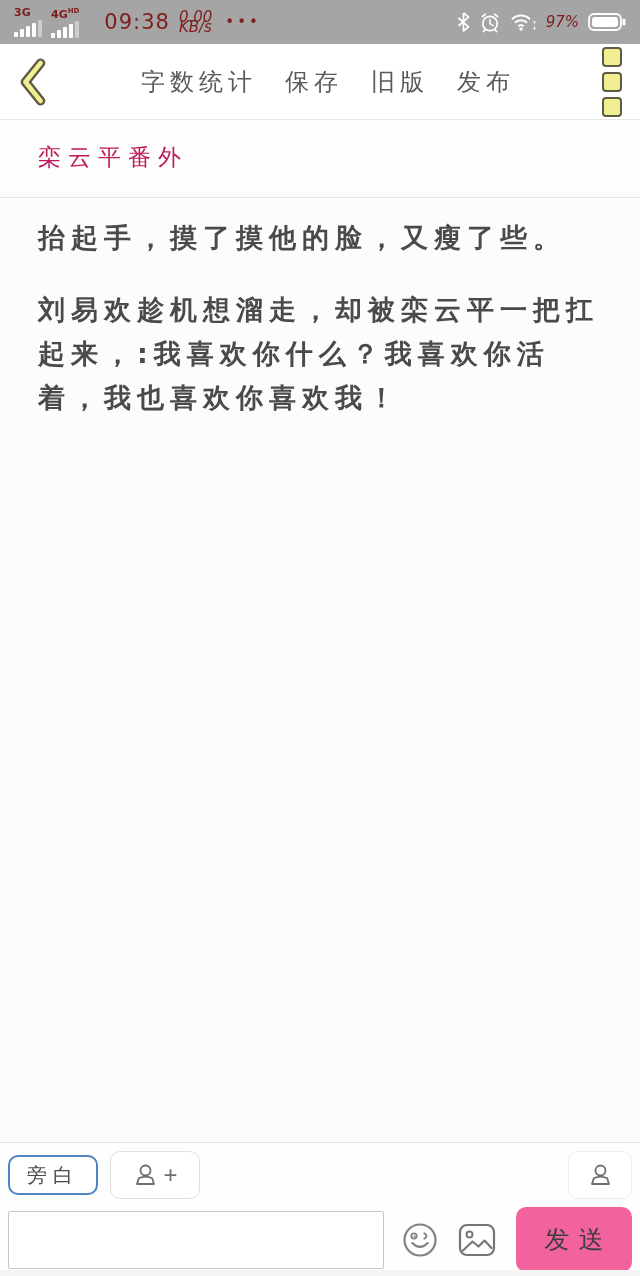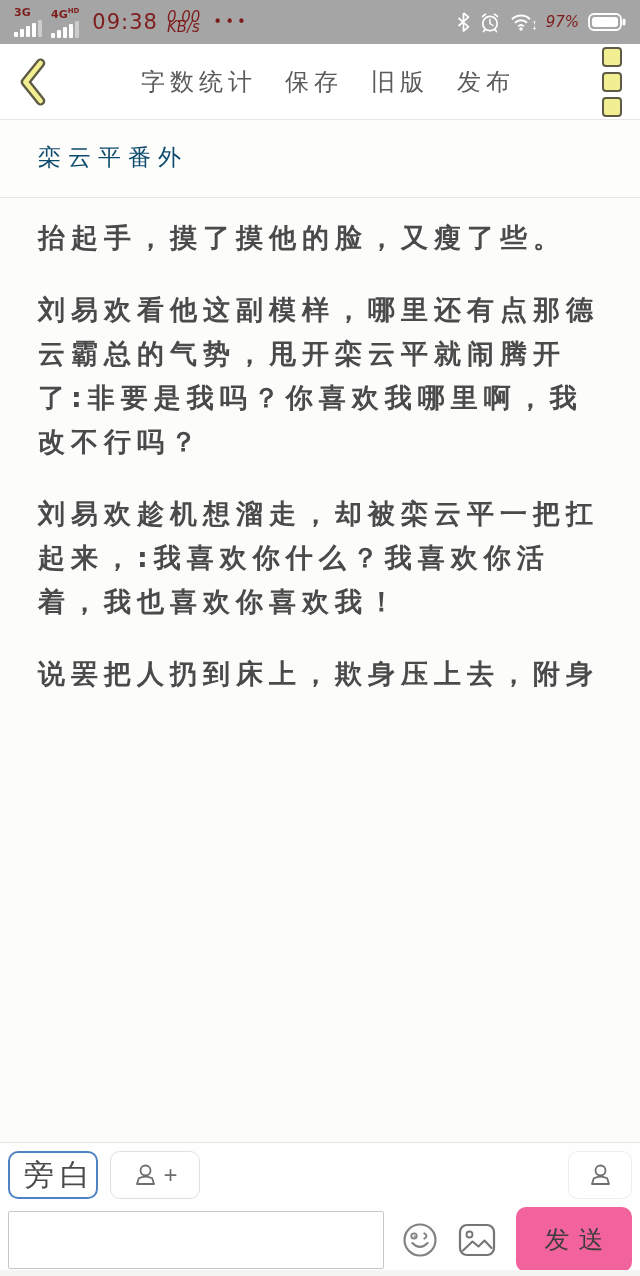--- a/index.html
+++ b/index.html
@@ -9,46 +9,46 @@
   
   .statusbar { height:44px; background:#a5a5a5; color:#7f1d1d; display:flex; align-items:center; padding:0 14px; gap:9px; }
   .sig { display:flex; flex-direction:column; align-items:flex-start; }
   .sig-label { font-size:11px; font-weight:bold; line-height:11px; }
   .sig-label sup { font-size:7px; }
   .bars { display:flex; align-items:flex-end; gap:2px; margin-top:2px; }
   .bars i { display:block; width:4px; background:#fff; border-radius:1px; }
   .bars i:nth-child(1){height:5px;} .bars i:nth-child(2){height:8px;}
   .bars i:nth-child(3){height:11px;} .bars i:nth-child(4){height:14px;}
   .bars i:nth-child(5){height:17px; opacity:.45;}
-  .sb-time { font-size:21px; letter-spacing:1px; margin-left:4px; }
+  .sb-time { font-size:21px; letter-spacing:1px; margin-left:16px; }
   .sb-speed { display:flex; flex-direction:column; font-size:15px; line-height:10px; font-style:italic; }
   .sb-dots { font-size:15px; letter-spacing:3px; margin-left:4px; }
   .sb-right { margin-left:auto; display:flex; align-items:center; gap:9px;text-align:center; }
   .sb-right svg { display:block; }
   .sb-batt-pct { font-size:15px; font-style:italic; }
 
   
   .navbar { height:76px; background:#ffffff; border-bottom:1px solid #e6e6e3; display:flex; align-items:center; padding:0 16px; }
   .back-btn { width:40px; height:56px; background:none; border:none; cursor:pointer; display:flex; align-items:center; }
   .nav-menu { flex:1; display:flex; justify-content:center; gap:28px; font-size:24px; color:#5a5a5a; letter-spacing:5px;font-family:Liberation Mono, monospace; }
   .nav-item { cursor:pointer; }
   .menu-squares { display:flex; flex-direction:column; gap:5px; background:none; border:none; cursor:pointer; padding:2px; }
   .menu-squares i { display:block; width:20px; height:20px; background:#f2ee92; border:2px solid #5d5b45; border-radius:4px; }
 
   
-  .title-row { background:#fdfdfb; border-bottom:1px solid #e6e6e3; padding:22px 38px 24px; font-size:23px; color:#0c4a6e; letter-spacing:7px; }
+  .title-row { background:#fdfdfb; border-bottom:1px solid #e6e6e3; padding:22px 38px 24px; font-size:23px; color:#be185d; letter-spacing:7px; }
 
   
   .content { padding:18px 38px 0; height:952px; overflow:hidden; }
   .content p { font-size:27px; line-height:44px; color:#4a4a4a; letter-spacing:6px; margin-bottom:28px;font-weight:bold; }
 
   
   .composer { position:absolute; left:0; bottom:0; width:640px; background:#fefefe; border-top:1px solid #e2e2e0; padding:8px 8px 4px; }
   .comp-row1 { display:flex; align-items:center; gap:12px; margin-bottom:8px; }
-  .btn-narration { width:90px; height:48px; background:#fff; border:2px solid #4f83c4; border-radius:10px; font-size:30px; color:#4a4a4a; letter-spacing:6px; cursor:pointer; font-family:inherit;text-align:right; }
+  .btn-narration { width:90px; height:40px; background:#fff; border:2px solid #4f83c4; border-radius:10px; font-size:20px; color:#4a4a4a; letter-spacing:6px; cursor:pointer; font-family:inherit; }
   .btn-addchar { width:90px; height:48px; background:#fff; border:1px solid #e0e0de; border-radius:10px; display:flex; align-items:center; justify-content:center; gap:4px; cursor:pointer; }
   .btn-addchar .plus { font-size:24px; color:#6e6e6e; line-height:1; }
   .row1-spacer { flex:1; }
   .btn-character { width:64px; height:48px; background:#fff; border:1px solid #ededeb; border-radius:10px; display:flex; align-items:center; justify-content:center; cursor:pointer; }
   .comp-row2 { display:flex; align-items:center; }
   .msg-input { flex:1; height:58px; border:1px solid #c7c7c5; border-radius:2px; background:#fff; font-size:24px; padding:0 10px; font-family:inherit; color:#4a4a4a; outline:none; }
   .icon-btn { background:none; border:none; cursor:pointer; padding:0; margin-left:16px; display:flex; align-items:center; }
   .btn-send { width:116px; height:65px; margin-left:18px; background:#f2629c; border:none; border-radius:10px; font-size:25px; color:#3d3d3d; letter-spacing:9px; text-indent:9px; cursor:pointer; font-family:inherit; }
   .bottom-strip { position:absolute; left:0; bottom:0; width:640px; height:6px; background:#f4f4f2; }
   svg { fill:none; }
@@ -125,23 +125,21 @@
     <i></i>
     <i></i>
     <i></i>
   </button>
 </div>
 
 <div class="title-row">栾云平番外</div>
 
 <div class="content">
   <p>抬起手，摸了摸他的脸，又瘦了些。</p>
-  <p>刘易欢看他这副模样，哪里还有点那德云霸总的气势，甩开栾云平就闹腾开了:非要是我吗？你喜欢我哪里啊，我改不行吗？</p>
   <p>刘易欢趁机想溜走，却被栾云平一把扛起来，:我喜欢你什么？我喜欢你活着，我也喜欢你喜欢我！</p>
-  <p>说罢把人扔到床上，欺身压上去，附身</p>
 </div>
 
 <div class="composer">
   <div class="comp-row1">
     <button class="btn-narration">旁白</button>
     <button class="btn-addchar">
       <svg width="27" height="26" viewBox="0 0 26 26">
         <circle cx="13" cy="8.5" r="5" stroke="#6e6e6e" stroke-width="1.8"></circle>
         <path d="M4.5 22 L6.3 16.3 Q13 12.8 19.7 16.3 L21.5 22 Z" stroke="#6e6e6e" stroke-width="1.8" stroke-linejoin="round"></path>
       </svg>

